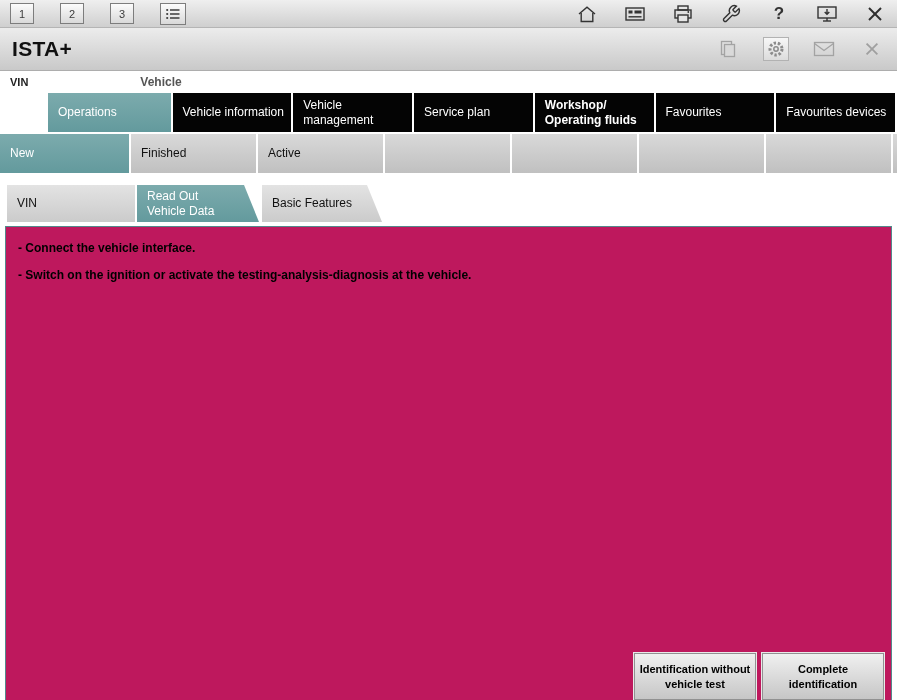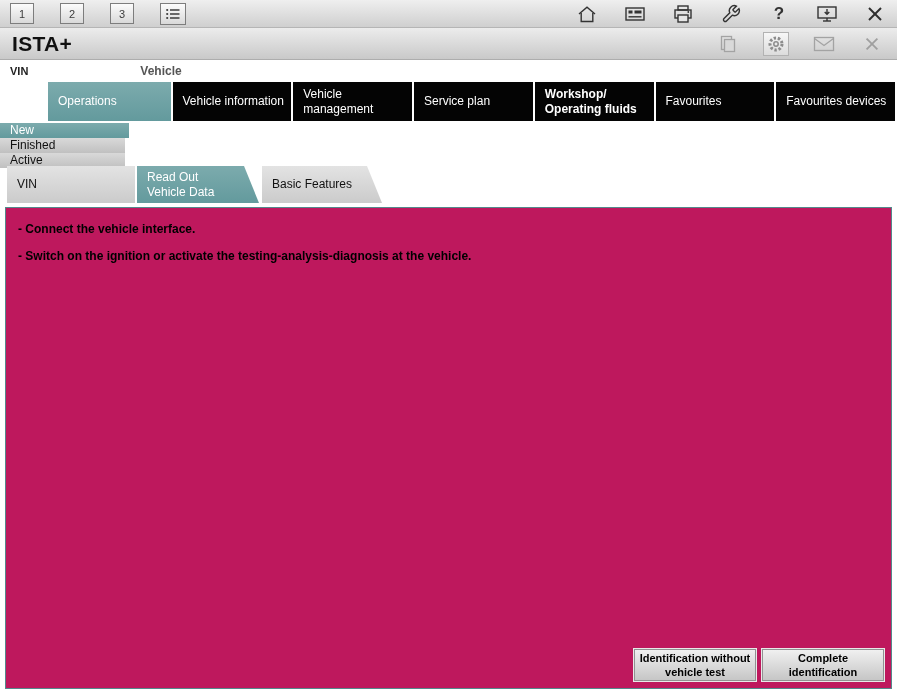--- a/index.html
+++ b/index.html
@@ -15,36 +15,36 @@
              display: flex; align-items: center; justify-content: center; }
   .list-btn { width: 26px; height: 22px; border: 1px solid #7d7d7d;
               background: linear-gradient(#fcfcfc, #d9d9d9);
               display: flex; align-items: center; justify-content: center; }
   .tb-spacer { flex: 1; }
   .tb-icon { width: 24px; height: 24px; display: flex; align-items: center; justify-content: center;
              margin-left: 24px; color: #333; }
   .tb-icon.help { font-size: 17px; font-weight: bold; }
 
   
-  .titlebar { height: 32px; background: linear-gradient(#ececec, #c9c9c9); border-bottom: 1px solid #adadad;
+  .titlebar { height: 43px; background: linear-gradient(#ececec, #c9c9c9); border-bottom: 1px solid #adadad;
               display: flex; align-items: center; padding: 0 12px; }
   .app-title { font-size: 21px; font-weight: bold; color: #111; letter-spacing: .3px; }
   .titlebar-right { margin-left: auto; display: flex; align-items: center; }
   .tb2-icon { width: 26px; height: 24px; display: flex; align-items: center; justify-content: center; margin-left: 22px; }
   .tb2-icon.gear-box { border: 1px solid #b2b2b2; background: linear-gradient(#f7f7f7, #dcdcdc); }
 
   
   .context-bar { height: 22px; display: flex; align-items: center; padding: 0 10px; }
   .vin-label { font-size: 11px; font-weight: bold; color: #222; }
   .vehicle-label { font-size: 12px; font-weight: bold; color: #555; margin-left: 112px; }
 
   
   .tabrow { display: flex; height: 39px; }
   .row1 { margin-bottom: 2px; padding-left: 48px; }
-  .row2 { margin-bottom: 4px; flex-direction: column; }
+  .row2 { margin-bottom: 12px; }
   .tabrow .cell { width: 125px; margin-right: 2px; display: flex; align-items: center;
                   padding: 0 6px 0 10px; font-size: 12px; white-space: pre-line; line-height: 1.25; }
   .tabrow .cell.first { width: 129px; }
   .tabrow .filler { flex: 1; margin-right: 0; }
   .row1 .cell, .row1 .filler { background: #040404; color: #fff; }
   .row1 .cell.active { background: linear-gradient(#7cabad, #639a9d); }
   .row1 .cell.boldlbl { font-weight: bold; }
   .row2 .cell, .row2 .filler { background: linear-gradient(#d9d9d9, #c0c0c0); color: #111; }
   .row2 .cell.active { background: linear-gradient(#7cabad, #639a9d); color: #fff; }
 
@@ -57,21 +57,21 @@
                   padding-right: 20px; margin-right: 3px; }
   .tab3.basic { width: 120px; background: linear-gradient(#e3e3e3, #cbcbcb);
                 clip-path: polygon(0 0, calc(100% - 15px) 0, 100% 100%, 0 100%);
                 padding-right: 20px; }
 
   
   .content { margin: 0 5px; height: 482px; border: 1px solid #54888b; background: #be185d;
              position: relative; padding: 14px 12px; }
   .instr { font-size: 12px; font-weight: bold; color: #000; margin-bottom: 13px; }
   .footer-btns { position: absolute; right: 7px; bottom: 7px; display: flex; gap: 6px; }
-  .footer-btn { width: 122px; height: 32px; border: 1px solid #919191;
+  .footer-btn { width: 122px; height: 47px; border: 1px solid #919191;
                 background: linear-gradient(#f0f0f0, #c6c6c6); font-family: "Liberation Sans", sans-serif;
                 font-size: 11px; font-weight: bold; color: #000; line-height: 1.3;
                 display: flex; align-items: center; justify-content: center; text-align: center;
                 padding: 2px 4px; box-shadow: 0 0 0 1px #e9e9e9; }
 
   svg { display: block; }
 </style>
 </head>
 <body>
 

